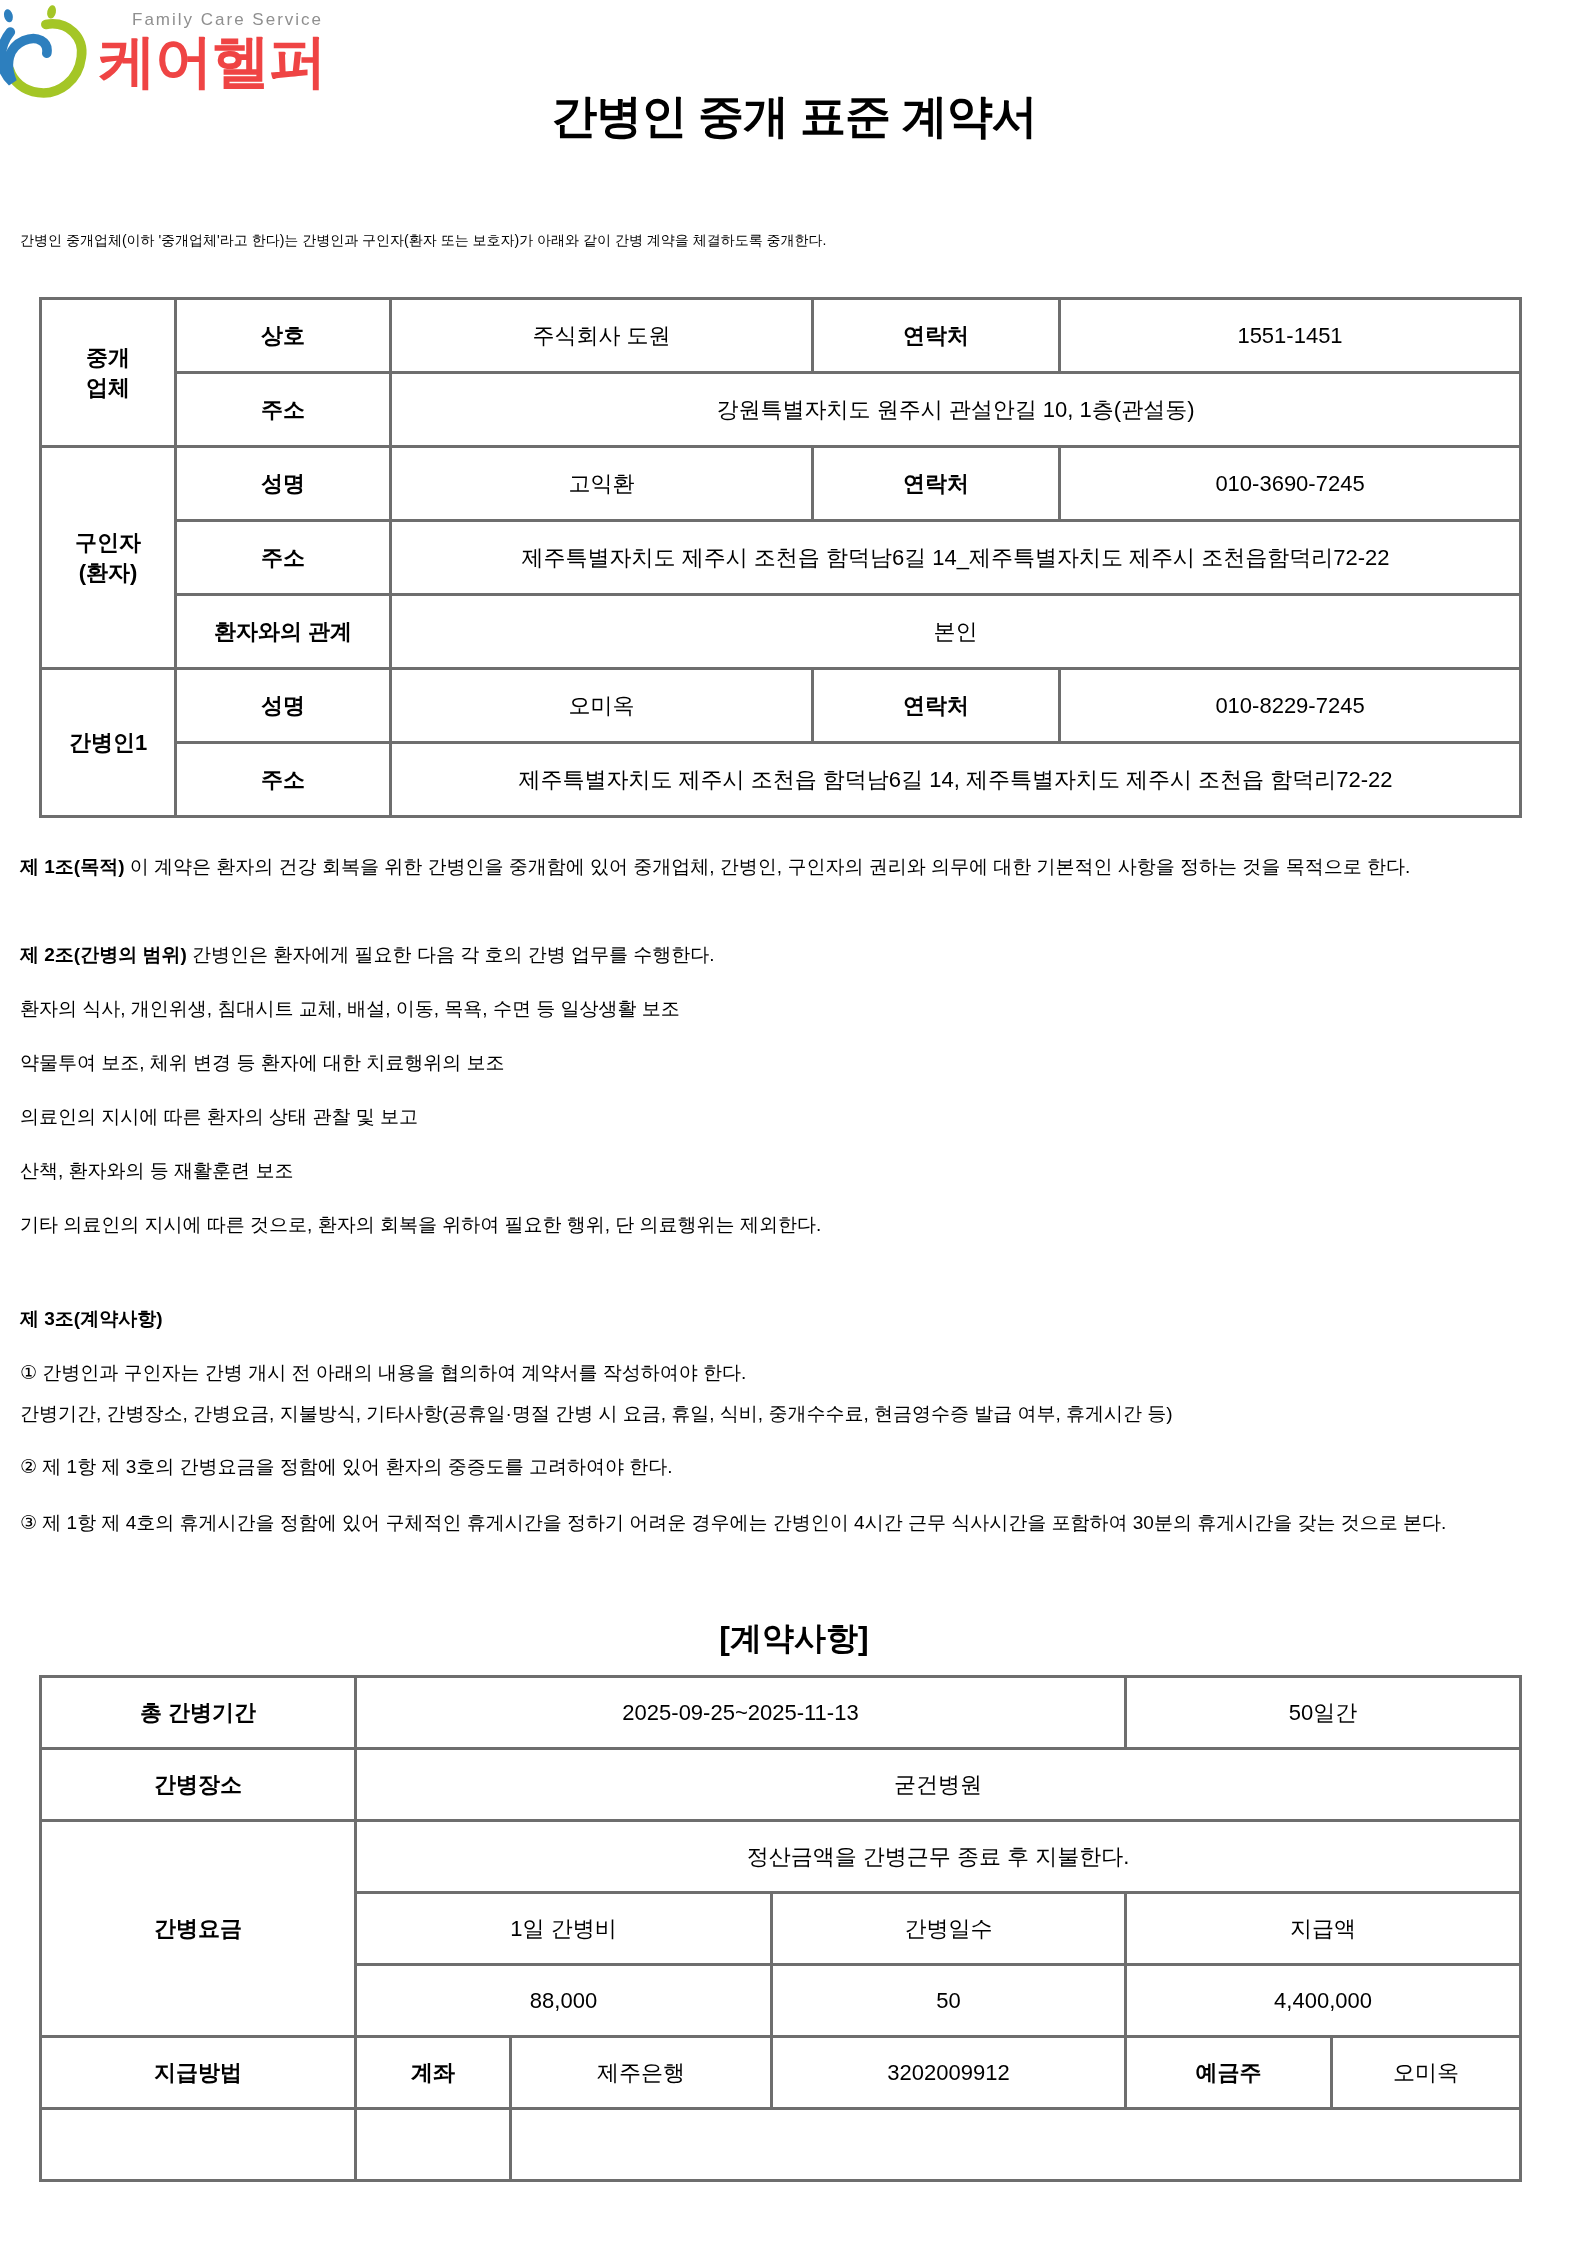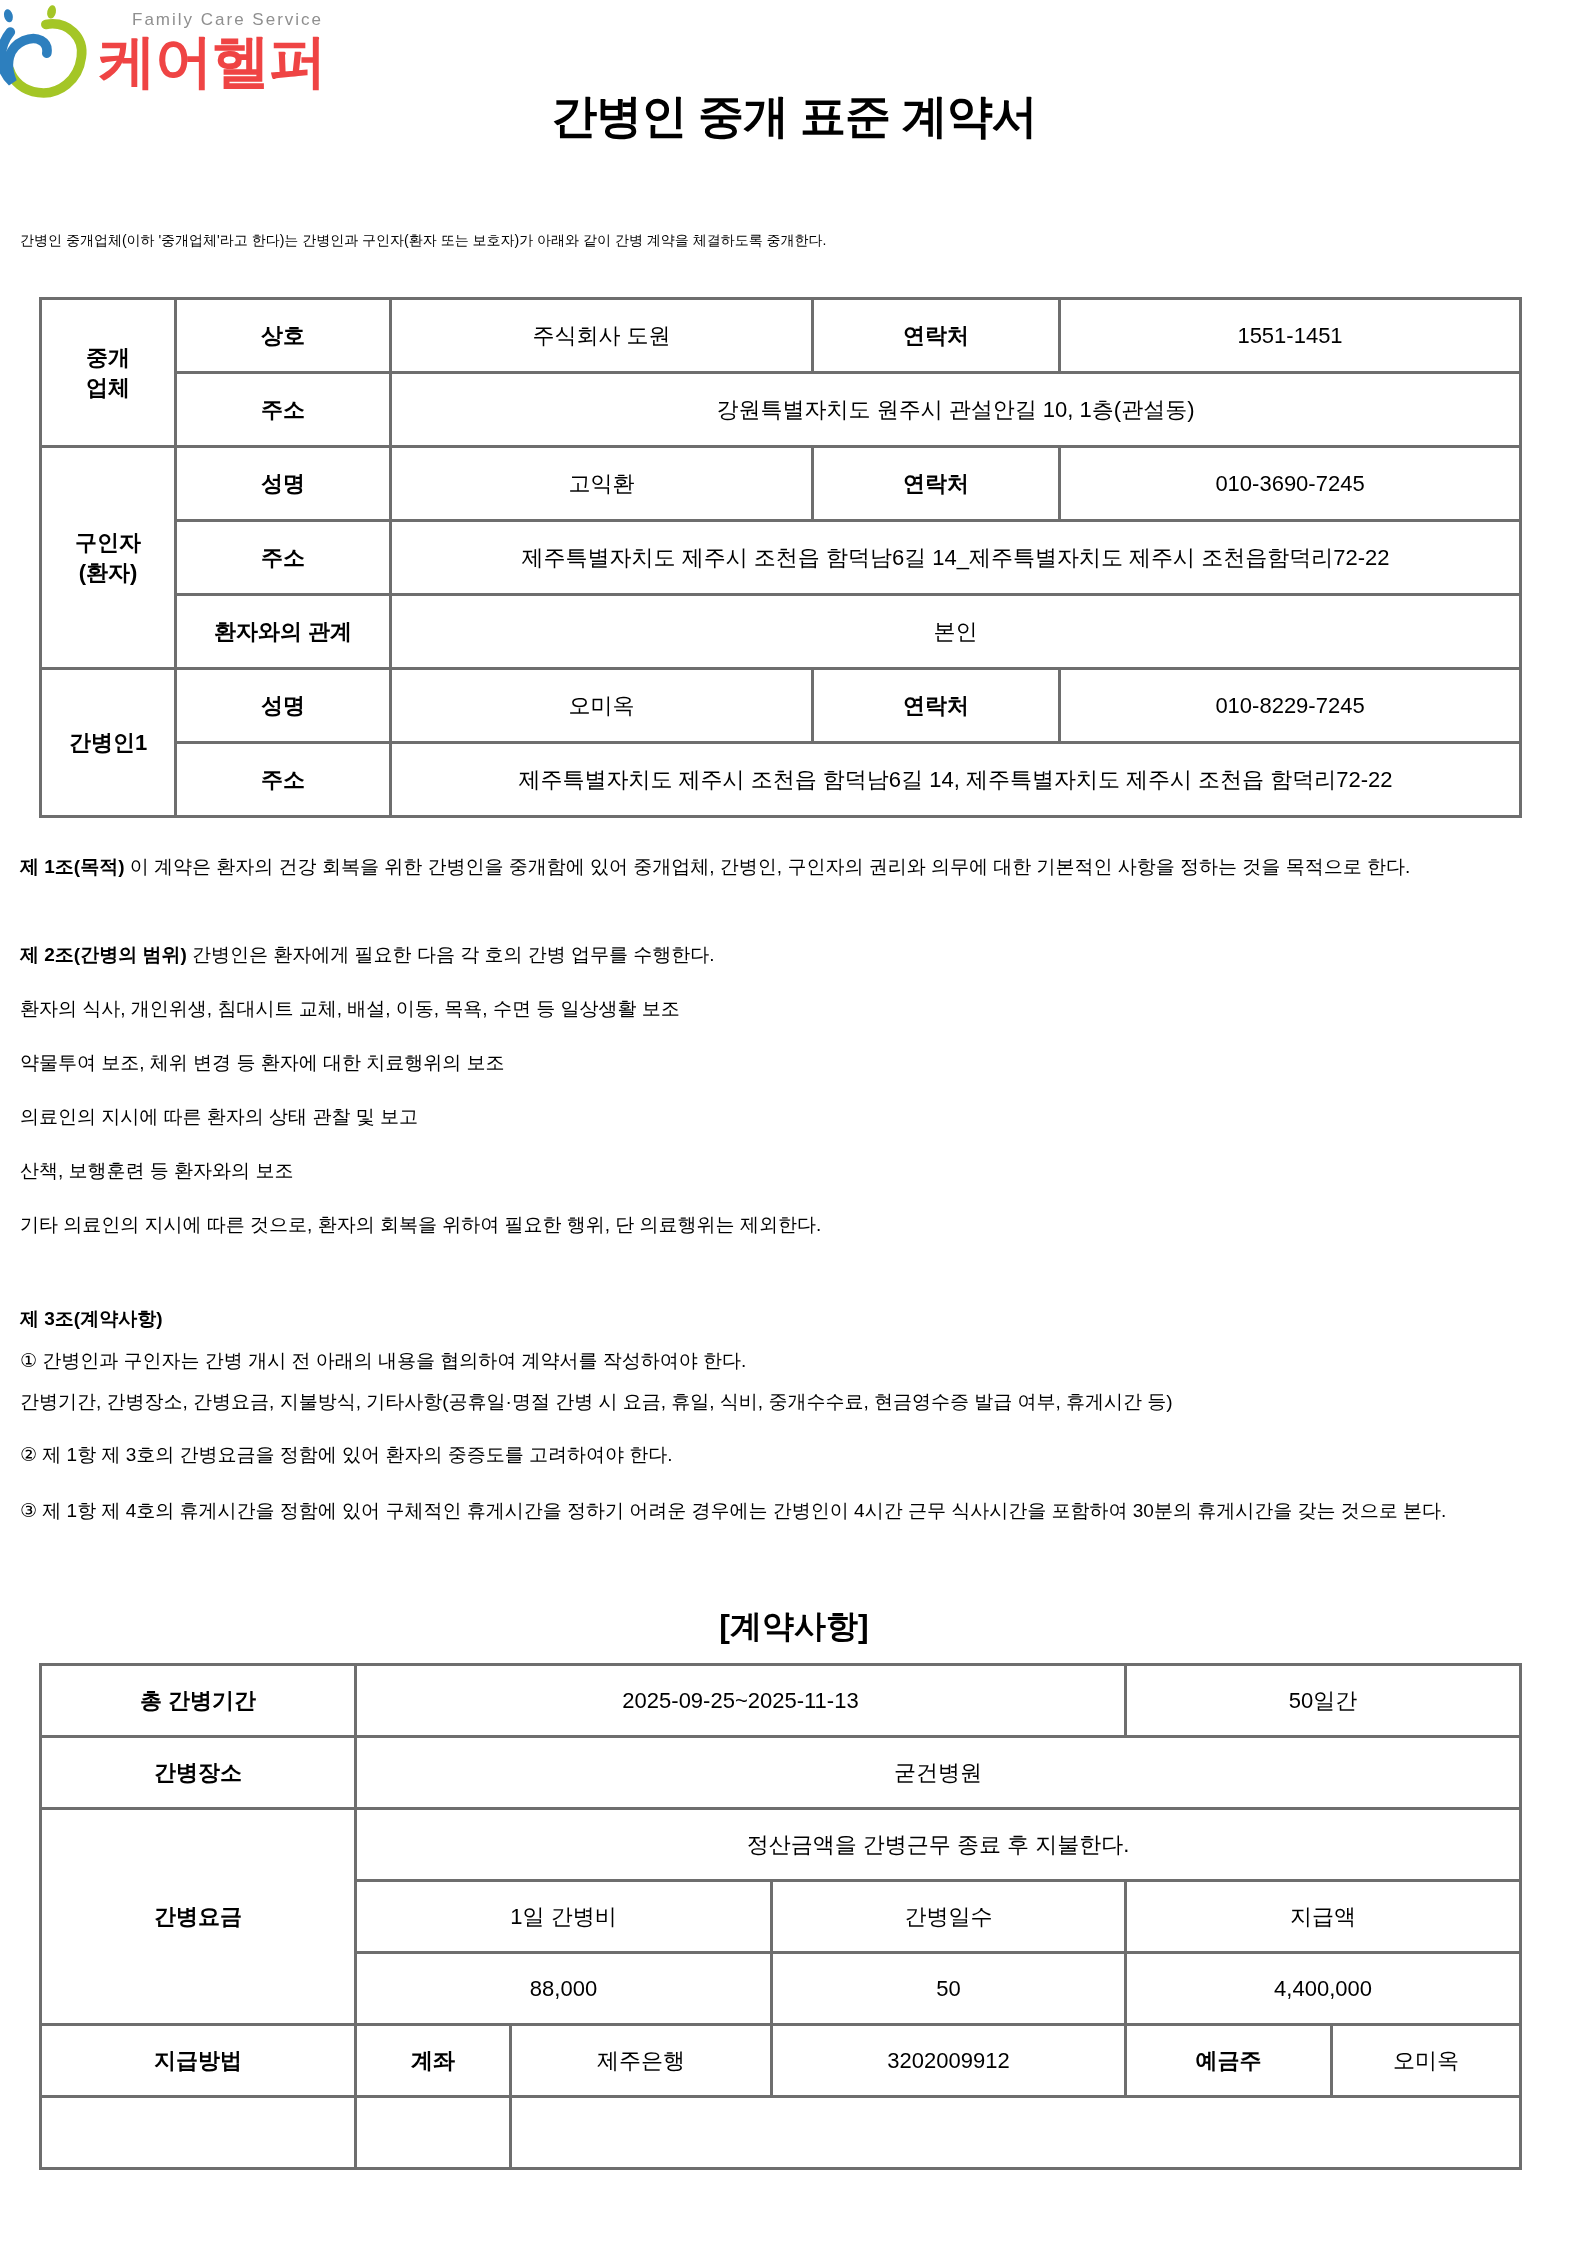--- a/index.html
+++ b/index.html
@@ -30,21 +30,21 @@
     text-align:center;font-size:46px;font-weight:800;letter-spacing:-1px;
   }
 
   
   .intro{font-size:14px;line-height:30px;margin:0;}
   .para{font-size:19px;line-height:38px;margin:0;}
   .a1{margin-top:30px;}
   .a2{margin-top:50px;}
   .item{margin-top:16px;}
   .a3-title{margin-top:56px;font-weight:bold;}
-  .a3-c1{margin-top:4px;}
+  .a3-c1{margin-top:16px;}
   .a3-c1b{margin-top:2px;line-height:40px;}
   .a3-c2{margin-top:14px;}
   .a3-c3{margin-top:17px;line-height:40px;}
   .contract-heading{
     margin-top:74px;text-align:center;font-size:32px;font-weight:800;
   }
   b{font-weight:bold;}
 
   
   table{
@@ -142,21 +142,21 @@
   </tbody>
     </table>
 
   <p class="para a1"><b>제 1조(목적)</b><span> 이 계약은 환자의 건강 회복을 위한 간병인을 중개함에 있어 중개업체, 간병인, 구인자의 권리와 의무에 대한 기본적인 사항을 정하는 것을 목적으로 한다.</span></p>
 
   <p class="para a2"><b>제 2조(간병의 범위)</b><span> 간병인은 환자에게 필요한 다음 각 호의 간병 업무를 수행한다.</span></p>
 
   <p class="para item">환자의 식사, 개인위생, 침대시트 교체, 배설, 이동, 목욕, 수면 등 일상생활 보조</p>
   <p class="para item">약물투여 보조, 체위 변경 등 환자에 대한 치료행위의 보조</p>
   <p class="para item">의료인의 지시에 따른 환자의 상태 관찰 및 보고</p>
-  <p class="para item">산책, 보행훈련 등 환자와의 보조</p>
+  <p class="para item">산책, 환자와의 등 재활훈련 보조</p>
   <p class="para item">기타 의료인의 지시에 따른 것으로, 환자의 회복을 위하여 필요한 행위, 단 의료행위는 제외한다.</p>
 
   <p class="para a3-title">제 3조(계약사항)</p>
   <p class="para a3-c1">① 간병인과 구인자는 간병 개시 전 아래의 내용을 협의하여 계약서를 작성하여야 한다.</p>
   <p class="para a3-c1b">간병기간, 간병장소, 간병요금, 지불방식, 기타사항(공휴일·명절 간병 시 요금, 휴일, 식비, 중개수수료, 현금영수증 발급 여부, 휴게시간 등)</p>
   <p class="para a3-c2">② 제 1항 제 3호의 간병요금을 정함에 있어 환자의 중증도를 고려하여야 한다.</p>
   <p class="para a3-c3">③ 제 1항 제 4호의 휴게시간을 정함에 있어 구체적인 휴게시간을 정하기 어려운 경우에는 간병인이 4시간 근무 식사시간을 포함하여 30분의 휴게시간을 갖는 것으로 본다.</p>
 
   <div class="contract-heading">[계약사항]</div>
 

